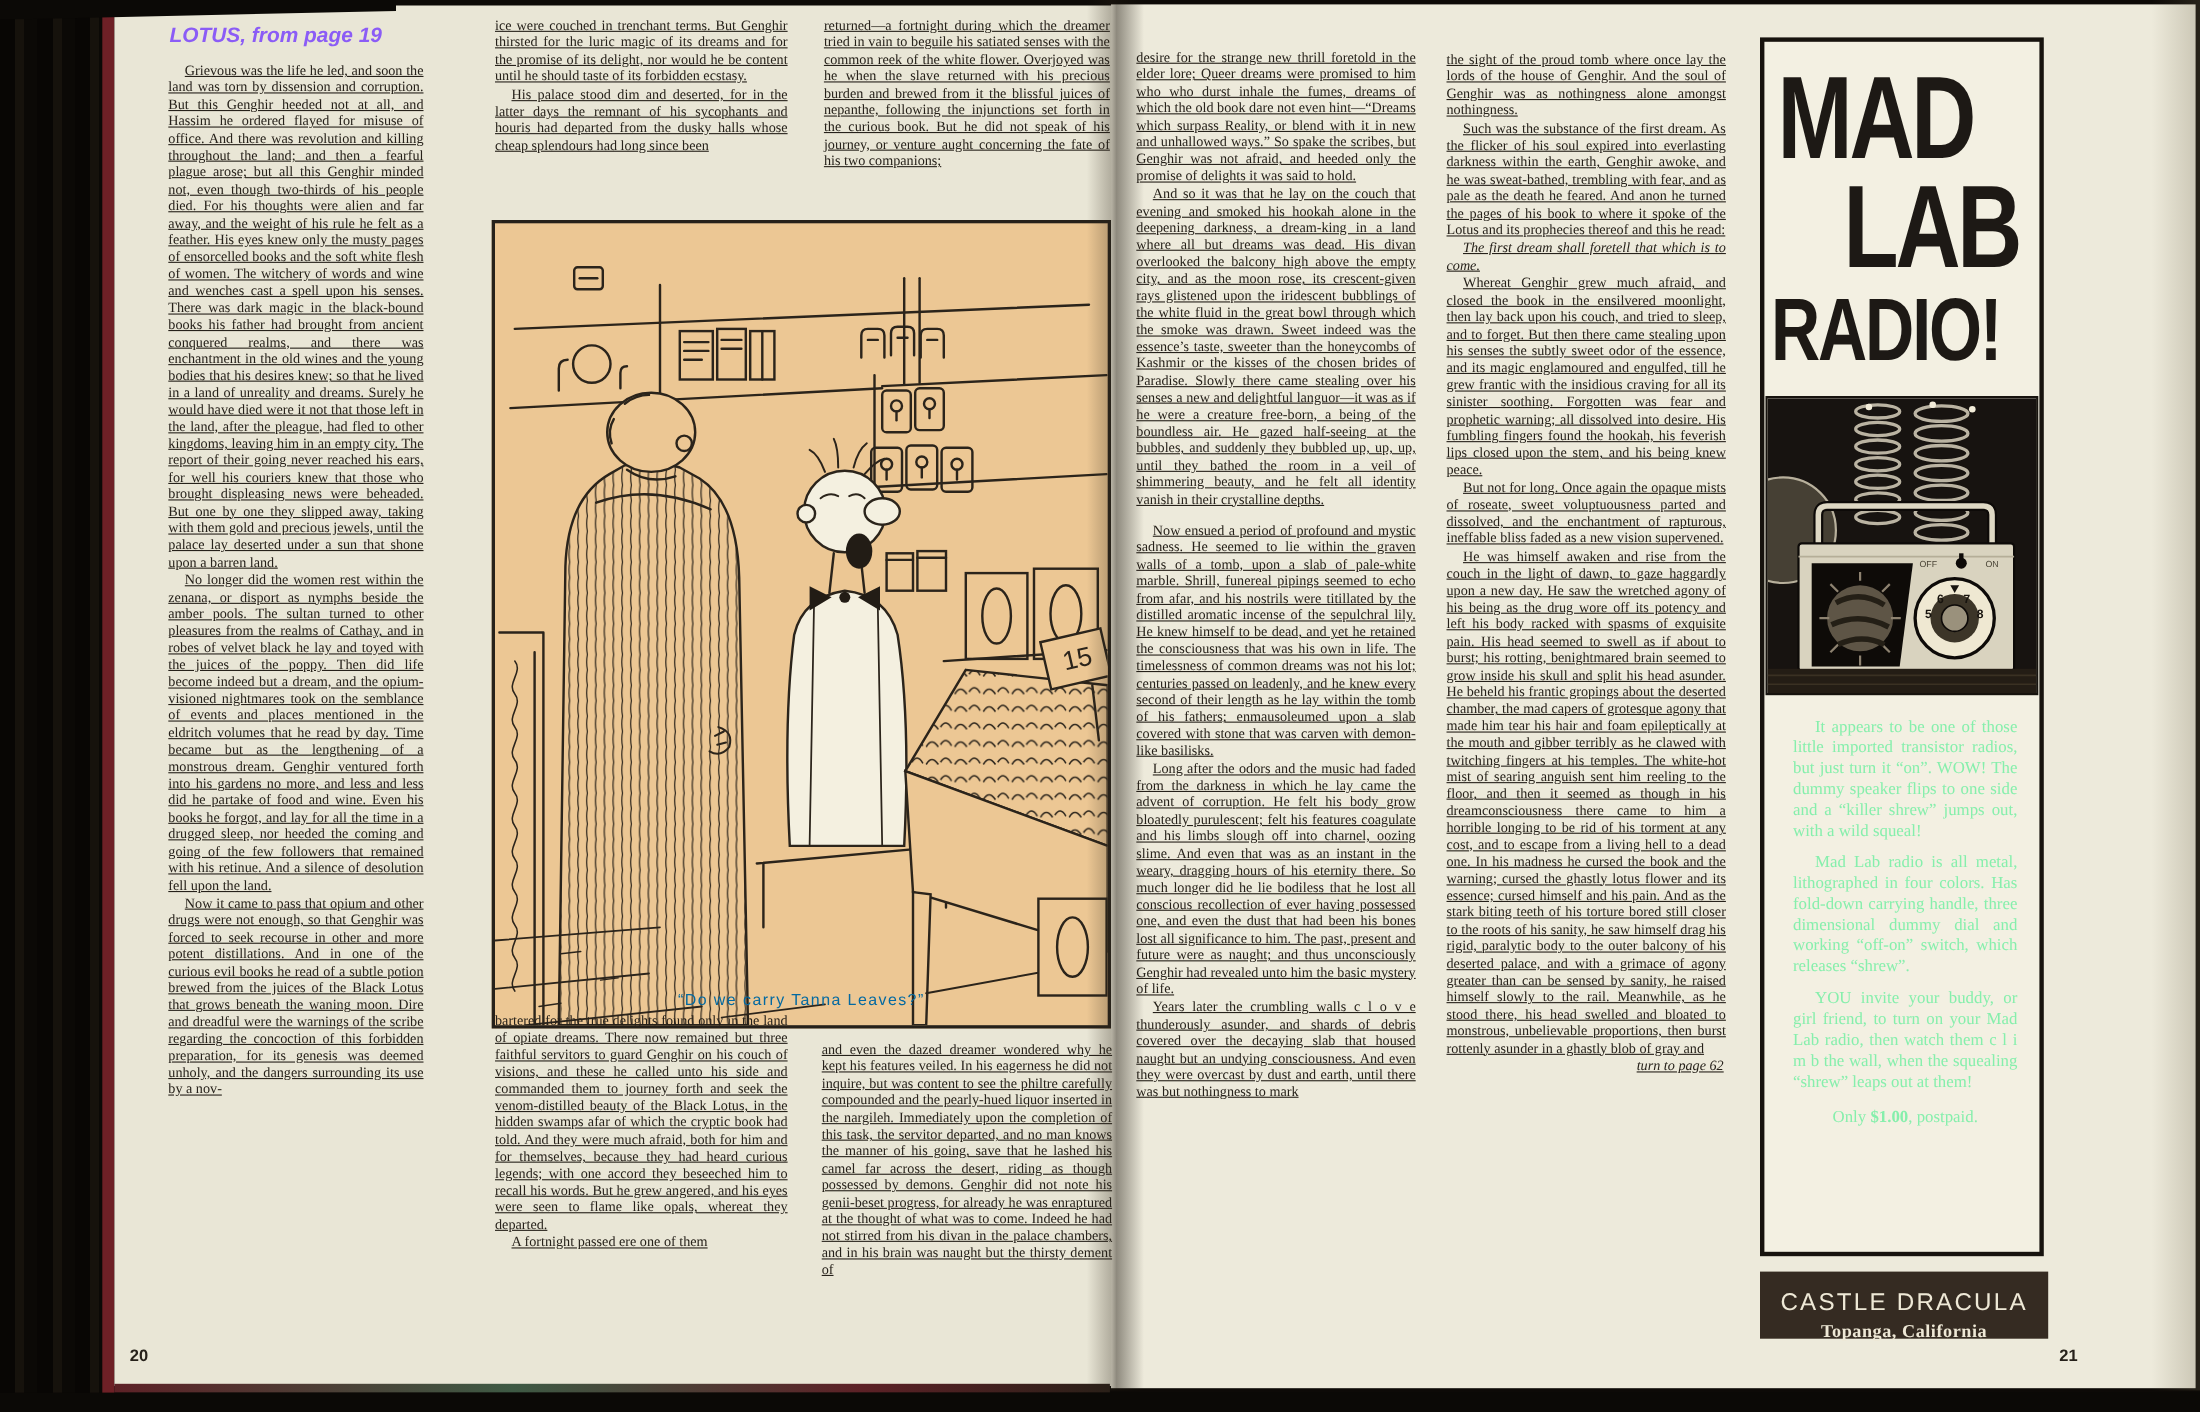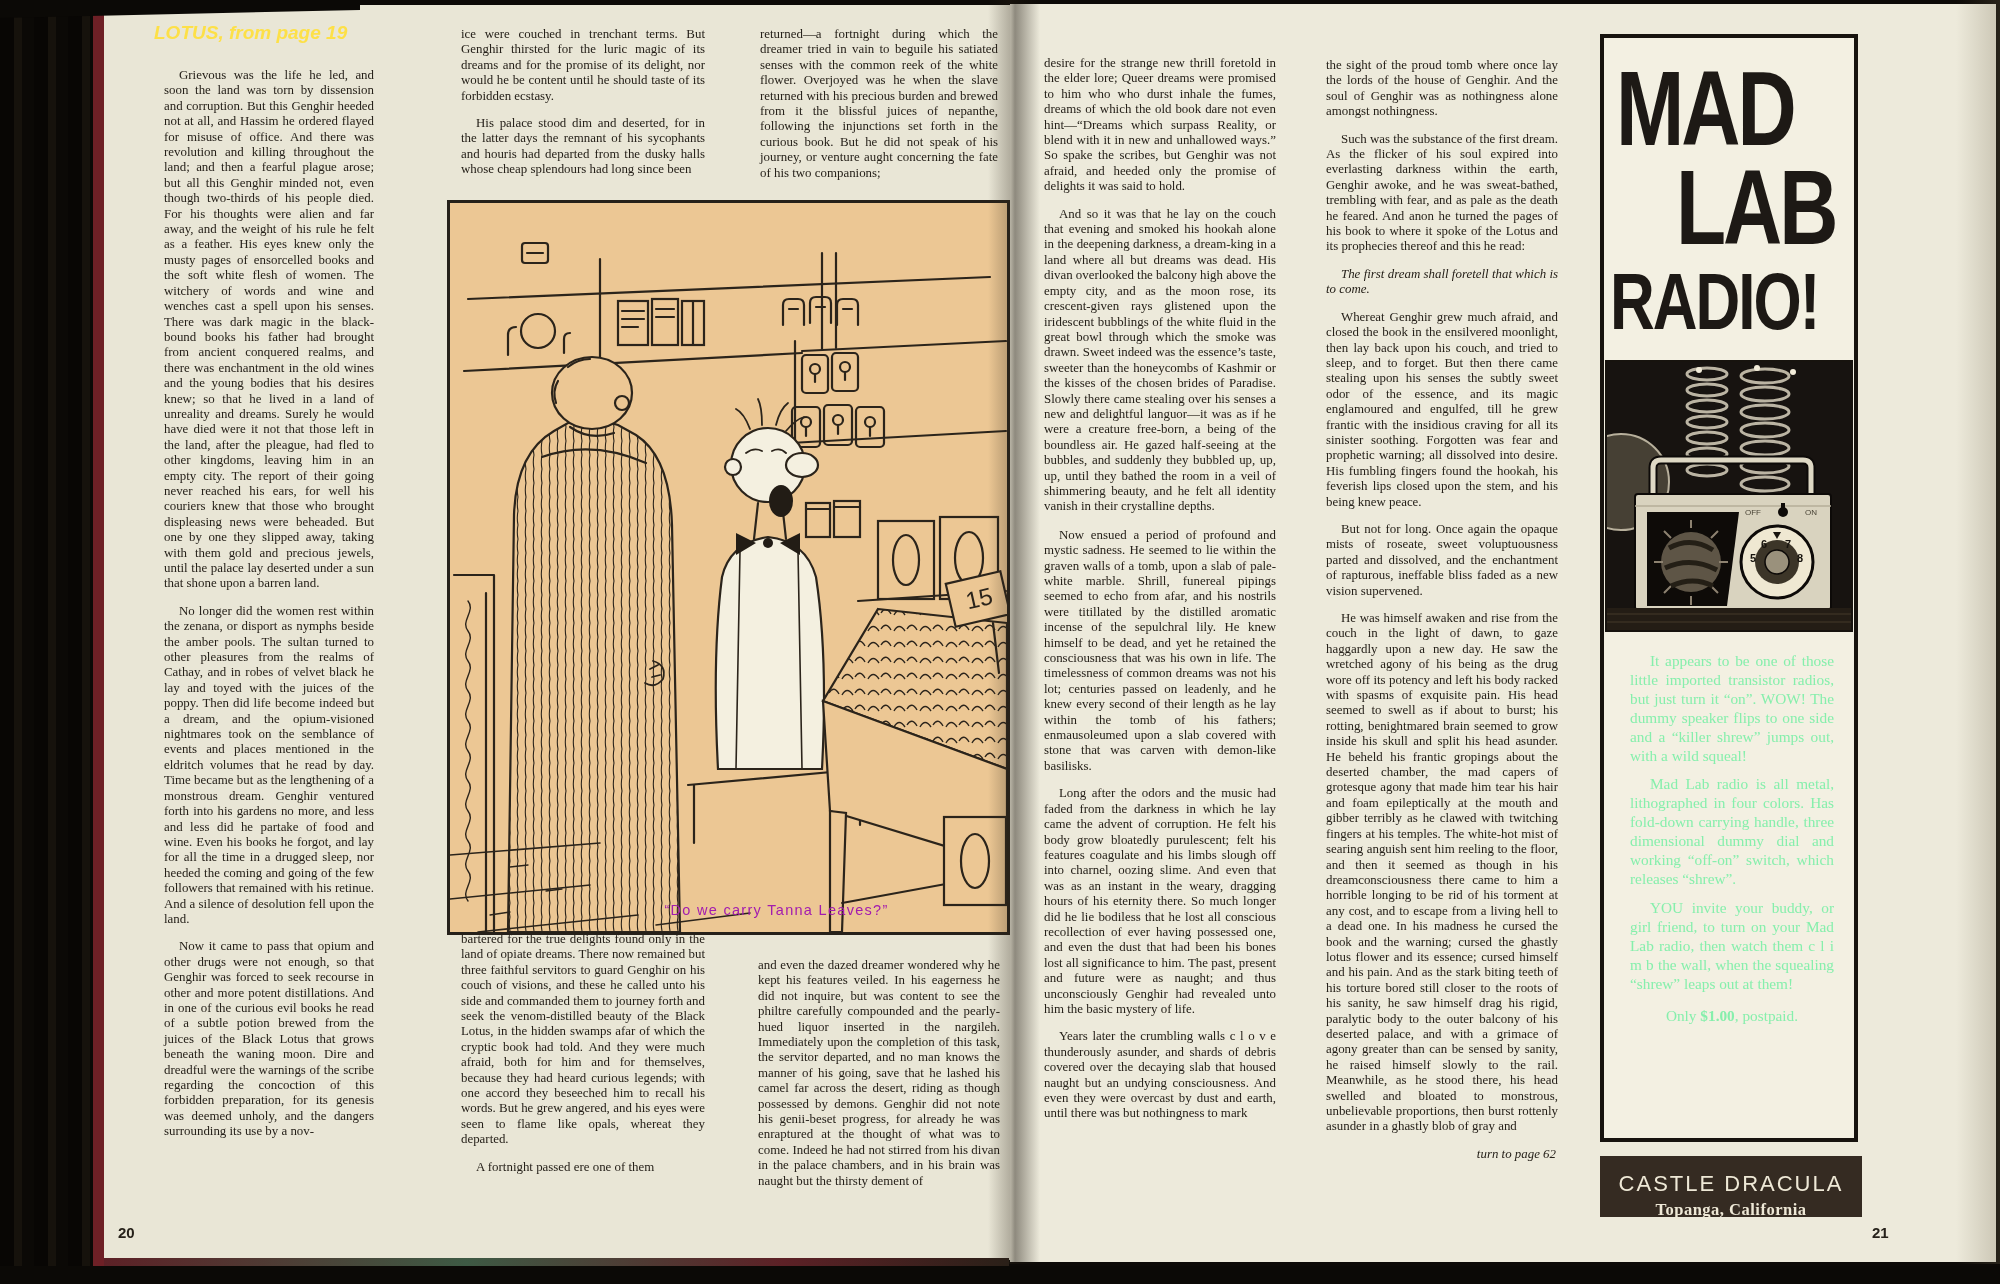--- a/index.html
+++ b/index.html
@@ -16,45 +16,45 @@
                clip-path:polygon(0 0,100% 0,100% 55%,0 100%); }
   
   .page-left  { position:absolute; left:104px; top:5px;  width:906px; height:1255px; background:#e9e6d6; }
   .page-right { position:absolute; left:1010px; top:4px; width:986px; height:1258px; background:#edeadb; }
   .gutter { position:absolute; left:988px; top:0; width:52px; height:1264px;
             background:linear-gradient(90deg,rgba(44,36,24,0),rgba(44,36,24,.30) 44%,rgba(30,24,16,.46) 52%,rgba(44,36,24,0)); }
   .right-curl { position:absolute; left:1956px; top:0; width:44px; height:1264px;
                 background:linear-gradient(90deg,rgba(110,100,75,0),rgba(110,100,75,.28)); }
   
   .col { position:absolute; color:#26211a; font-size:12.9px; line-height:15.4px; text-align:justify; }
-  .col p { margin:12px; text-indent:15px; }
+  .col p { margin:1px; text-indent:15px;text-decoration:underline; }
   .col p.fl { text-indent:0; }
   .col p.gap { margin-top:13px; }
   .col p.ital { font-style:italic; }
   .col p.turn { font-style:italic; text-align:right; text-indent:0; padding-right:2px; }
   #col-l1  { left:152px; top:56px;  width:234px; }
   #col-l2t { left:449px; top:15px;  width:268px; }
   #col-l3t { left:748px; top:15px;  width:262px; }
   #col-l2b { left:449px; top:920px; width:268px; }
   #col-l3b { left:746px; top:946px; width:266px; }
   #col-r1  { left:1032px; top:44px; width:256px; }
   #col-r2  { left:1314px; top:46px; width:256px; }
   .story-header { position:absolute; left:154px; top:22px; font-family:"Liberation Sans",sans-serif;
-                  font-weight:bold; font-style:italic; font-size:19px; color:#fde047; }
+                  font-weight:bold; font-style:italic; font-size:19px; color:#8b5cf6; }
   .pagenum { position:absolute; font-family:"Liberation Sans",sans-serif; font-weight:bold;
              font-size:15px; color:#26211a; }
   #pn20 { left:118px;  top:1204px;margin-top:20px; }
   #pn21 { left:1872px; top:1224px; }
   
   #cartoon { position:absolute; left:447px; top:200px; width:563px; height:735px;
              background:#ecc794; border:3px solid #26211a; box-sizing:border-box; }
   #cartoon svg { position:absolute; left:0; top:0; }
   .caption { position:absolute; left:0; bottom:14px; width:100%; text-align:center;
              font-family:"Liberation Sans",sans-serif; font-size:14.5px; letter-spacing:1.3px;
-             color:#a21caf;padding-left:48px; }
+             color:#0369a1; }
   
   #ad-box { position:absolute; left:1600px; top:34px; width:258px; height:1108px;
             border:4px solid #17130e; background:#f3f0e2; box-sizing:border-box; }
   .hl { font-family:"Liberation Sans",sans-serif; font-weight:bold; color:#1d1915;
         transform:scaleY(1.30); transform-origin:50% 20%; line-height:1.18; white-space:nowrap; }
   #hl1 { font-size:82px; margin:14px 0 0 12px; letter-spacing:-3px; }
   #hl2 { font-size:82px; margin:2px 0 0 72px; letter-spacing:-3px; }
   #hl3 { font-size:62px; margin:10px 0 0 6px; letter-spacing:-2px; }
   #ad-photo { position:absolute; left:1607px; top:362px; width:244px; height:268px; outline:2px solid #17130e; }
   #ad-copy { position:absolute; left:1630px; top:652px; width:204px; font-size:15.3px; line-height:18.9px;

